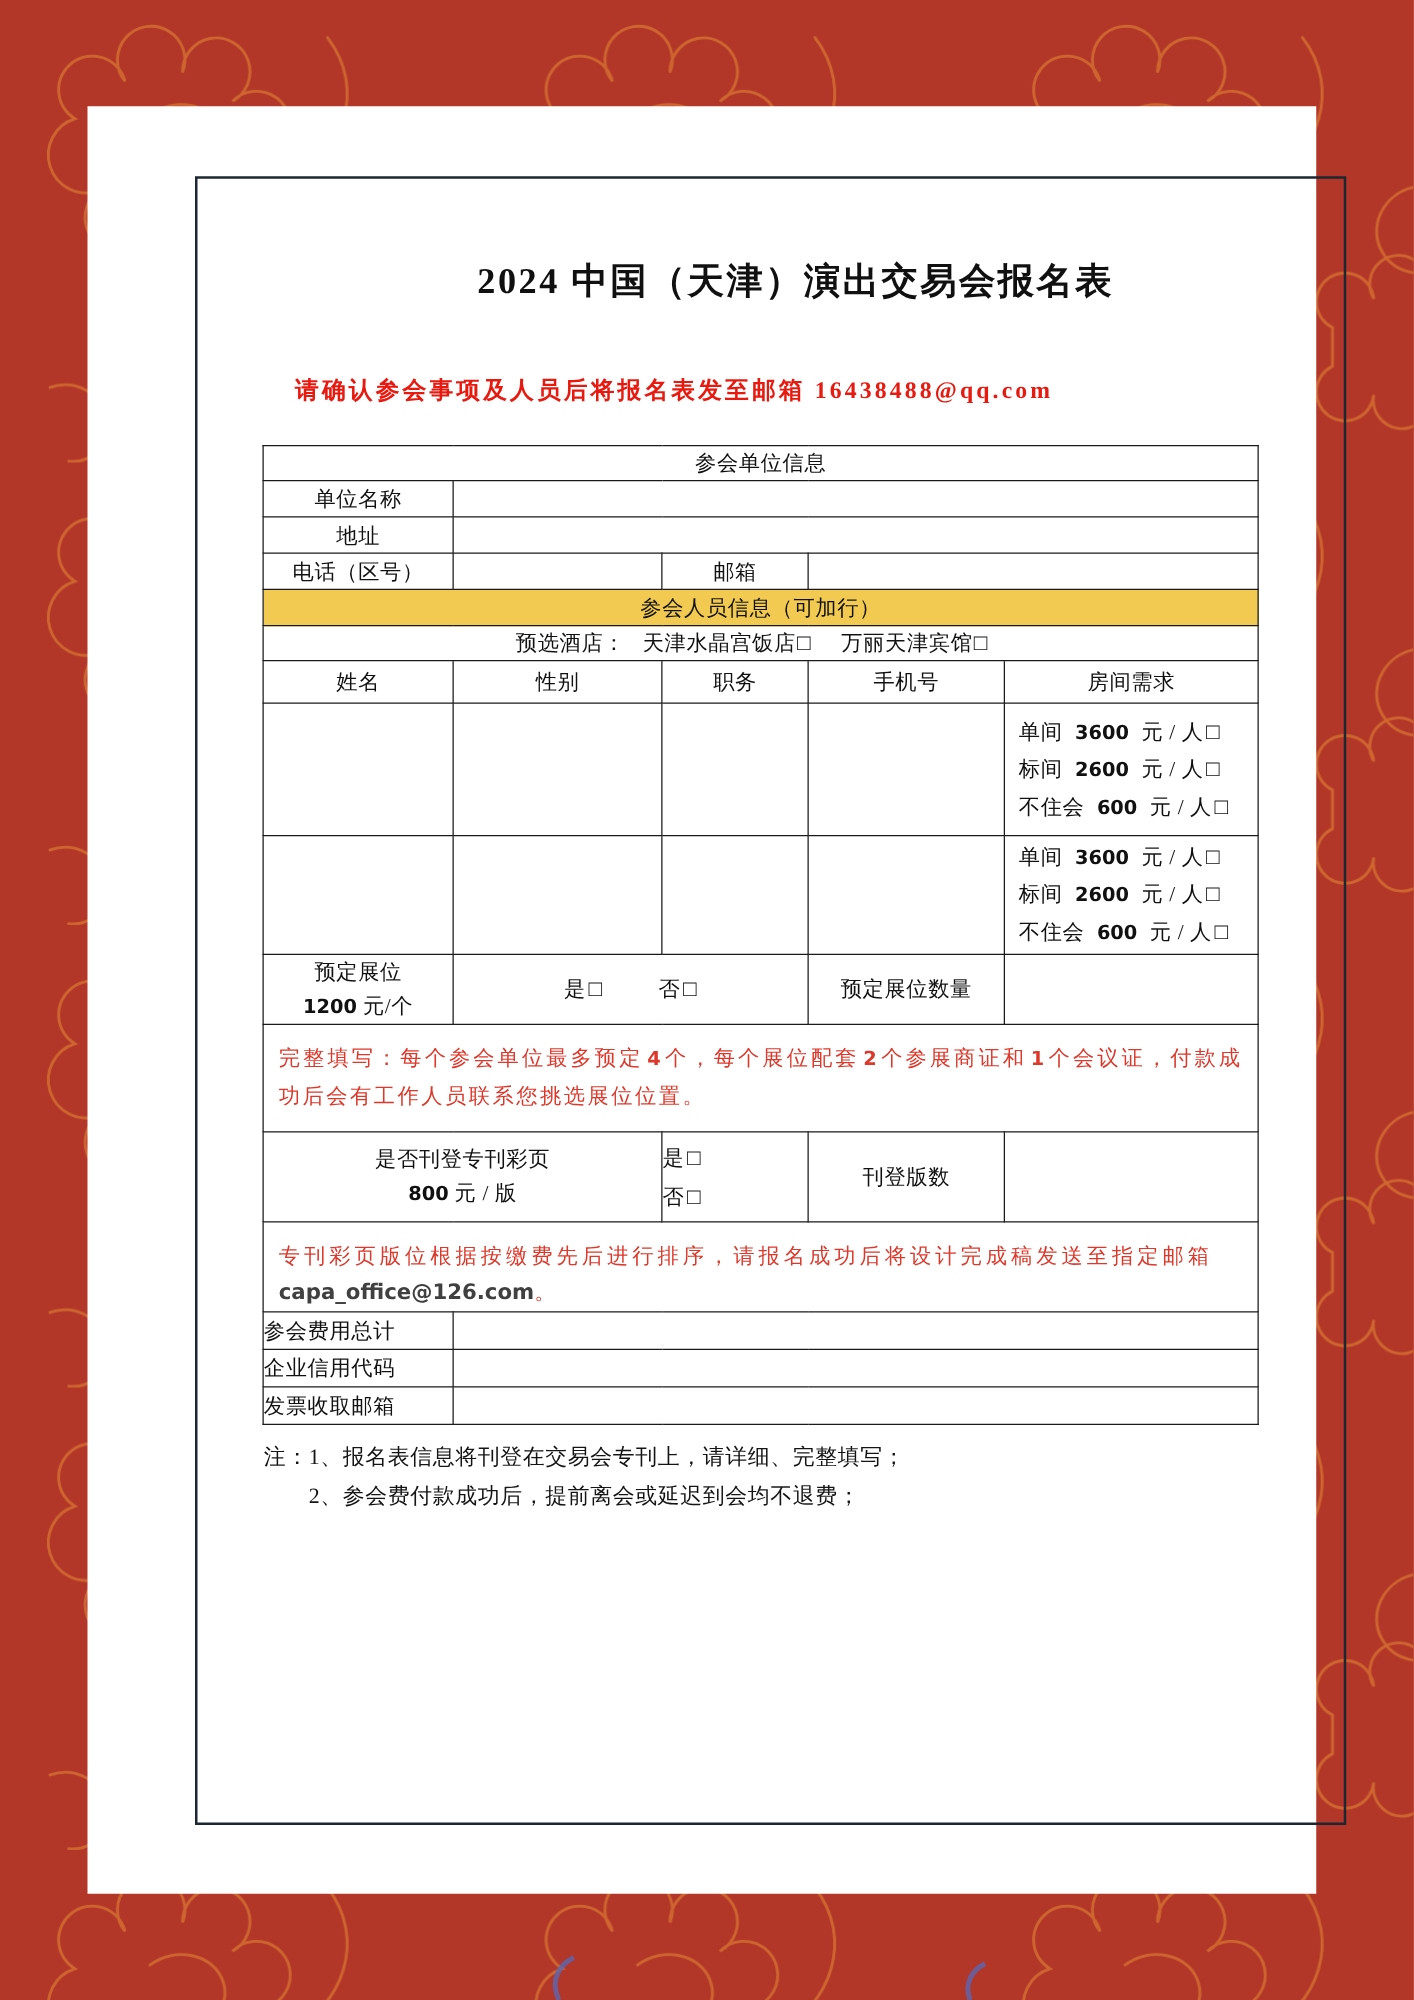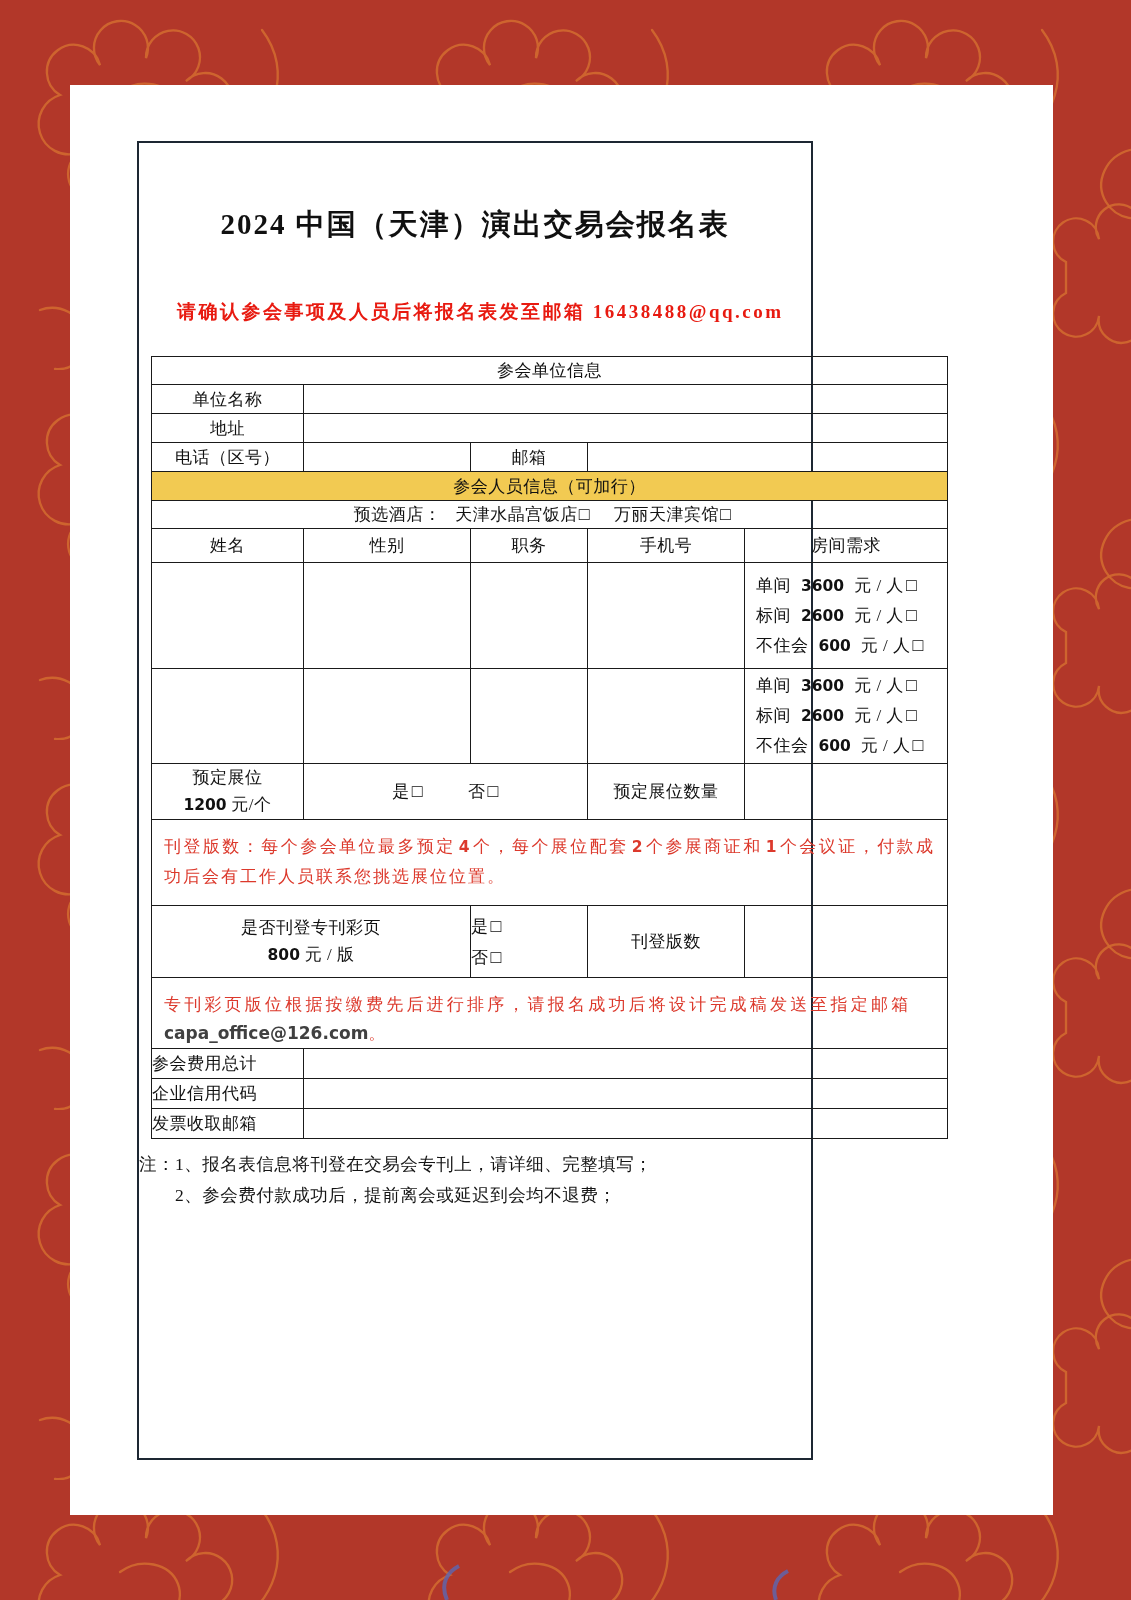--- a/index.html
+++ b/index.html
@@ -23,22 +23,23 @@
   svg.bg{position:absolute;left:0;top:0;}
   .bg-fill{fill:var(--background-red);}
   .pat{fill:none;stroke:var(--pattern-orange);stroke-width:2.3;stroke-linecap:round;opacity:.9;}
   .pat-blue{fill:none;stroke:#5b67b2;stroke-width:4;opacity:.8;}
 
   .page{
     position:absolute;left:70px;top:85px;width:983px;height:1430px;
     background:#ffffff;
   }
   .frame{
-    position:absolute;left:67px;top:56px;width:676px;height:1319px;
+    position:absolute;left:86px;top:56px;width:921px;height:1319px;
     border:2px solid var(--frame-dark);
+    padding-left:40px;
   }
   .title{
     margin-top:62px;text-align:center;
     font-size:29px;font-weight:700;letter-spacing:2px;color:#101010;
   }
   .notice{
     margin:54px 0 0 38px;
     font-size:19px;font-weight:600;letter-spacing:2.5px;
     color:var(--notice-red);
   }
@@ -71,21 +72,21 @@
     padding:12px 12px 0 12px !important;
     text-align:justify;letter-spacing:2px;
     vertical-align:top !important;
   }
   .red-note .num{color:var(--note-red);margin:0 3px;}
   .red-note .line-block{display:block;letter-spacing:3.2px;}
   .red-note .email{font-family:"DejaVu Sans","Liberation Sans",sans-serif;font-weight:700;letter-spacing:0;color:#404040;}
   .hotel-prefix{margin-right:4px;}
   .hotel-opt{margin:0 14px 0 10px;}
   .hotel-opt .cb{margin-left:1px;}
-  .notes{margin:10px 0 0 0;font-size:17.5px;line-height:31px;letter-spacing:.5px;color:#141414;}
+  .notes{margin:10px 0 0 13px;font-size:17.5px;line-height:31px;letter-spacing:.5px;color:#141414;}
   .notes .indent{padding-left:36px;}
 </style>
 </head>
 <body>
 
 <svg class="bg" width="1131" height="1600" viewBox="0 0 1131 1600">
   <defs>
     <pattern id="floral" width="390" height="370" patternUnits="userSpaceOnUse">
       <path class="pat" d="M60,95 a27,27 0 1,1 40,-30 a27,27 0 1,1 46,-7 a27,27 0 1,1 40,23 a27,27 0 1,1 9,44 a27,27 0 1,1 -27,38 a27,27 0 1,1 -46,9 a27,27 0 1,1 -44,-19 a27,27 0 1,1 -18,-58 z"></path>
       <path class="pat" d="M120,92 c20,-15 50,-9 58,12 c8,21 -10,42 -33,38"></path>
@@ -198,21 +199,21 @@
         <td colspan="2" class="center yesno-inline">
           <span class="opt"><span>是</span><span class="cb">□</span></span>
           <span class="opt"><span>否</span><span class="cb">□</span></span>
         </td>
         <td class="center">预定展位数量</td>
         <td></td>
       </tr>
 
       <tr class="rnote1">
         <td colspan="5" class="red-note">
-          <span>刊登版数：每个参会单位最多预定</span><span class="num">4</span><span>个，每个展位配套</span><span class="num">2</span><span>个参展商证和</span><span class="num">1</span><span>个会议证，付款成功后会有工作人员联系您挑选展位位置。</span>
+          <span>完整填写：每个参会单位最多预定</span><span class="num">4</span><span>个，每个展位配套</span><span class="num">2</span><span>个参展商证和</span><span class="num">1</span><span>个会议证，付款成功后会有工作人员联系您挑选展位位置。</span>
         </td>
       </tr>
 
       <tr class="rmag">
         <td colspan="2" class="two-line">
           <div>是否刊登专刊彩页</div>
           <div><span class="num">800</span>
                <span>元 / 版</span></div>
         </td>
         <td class="yesno-stack">

